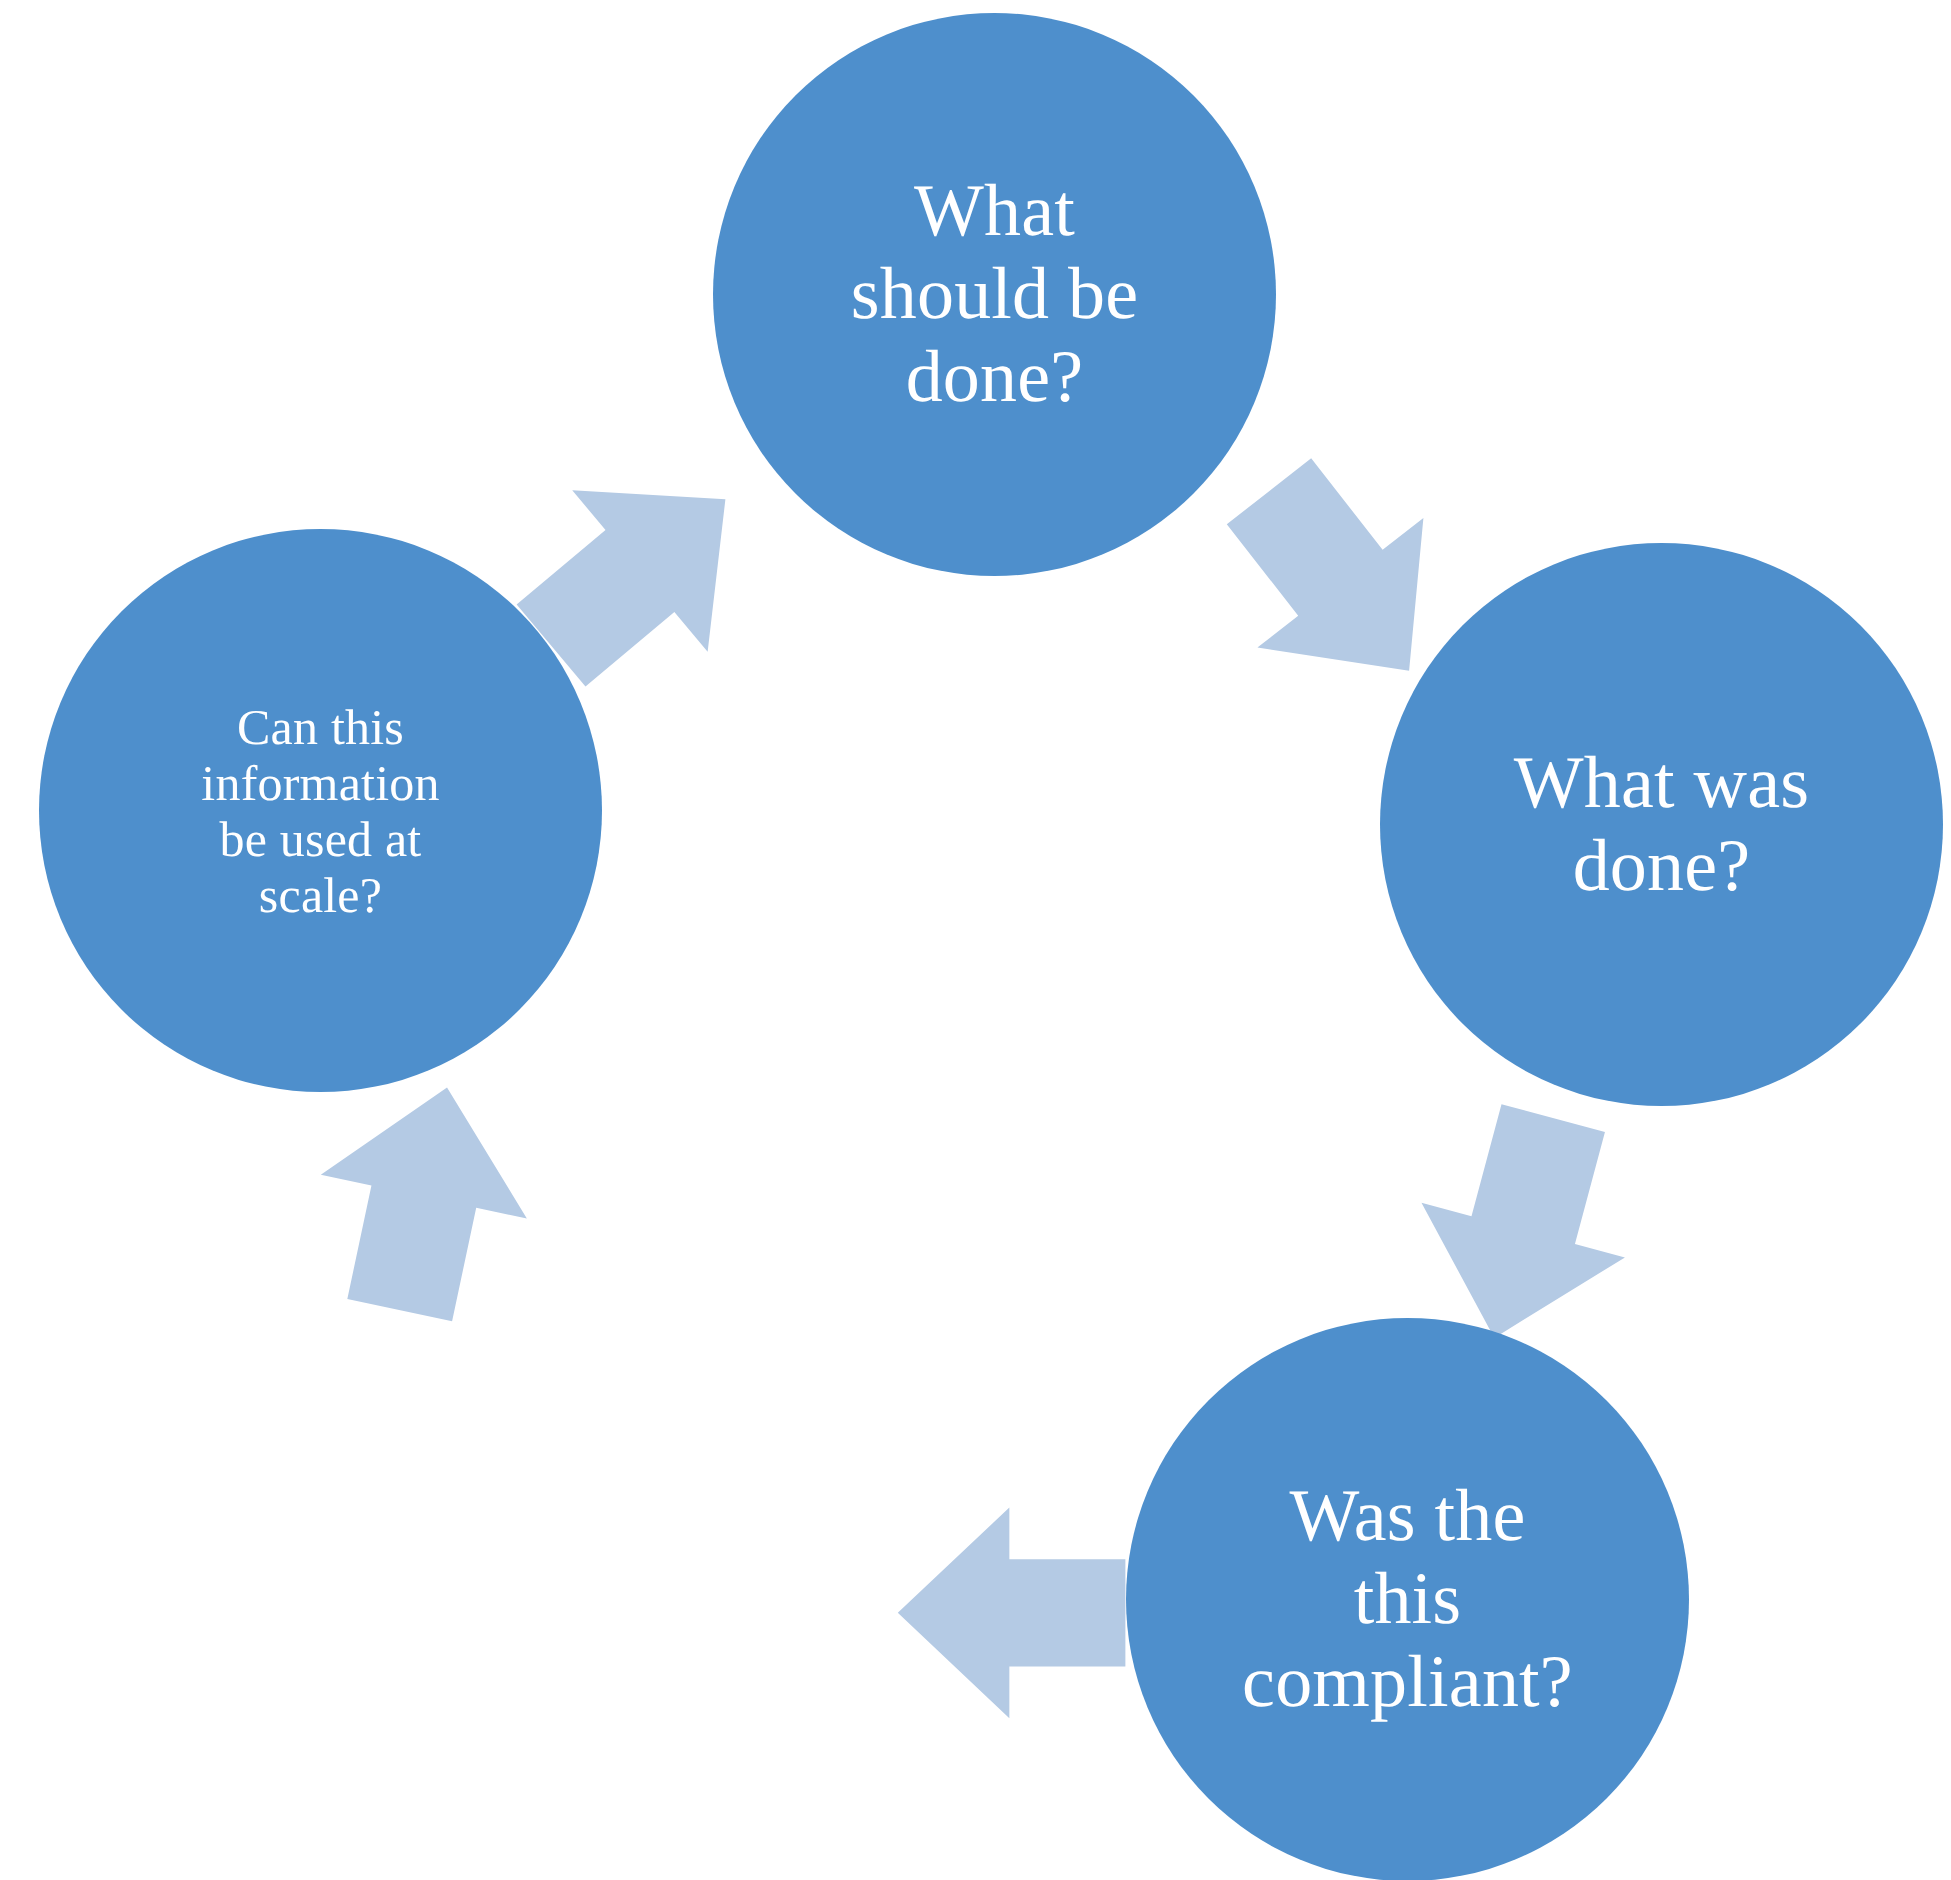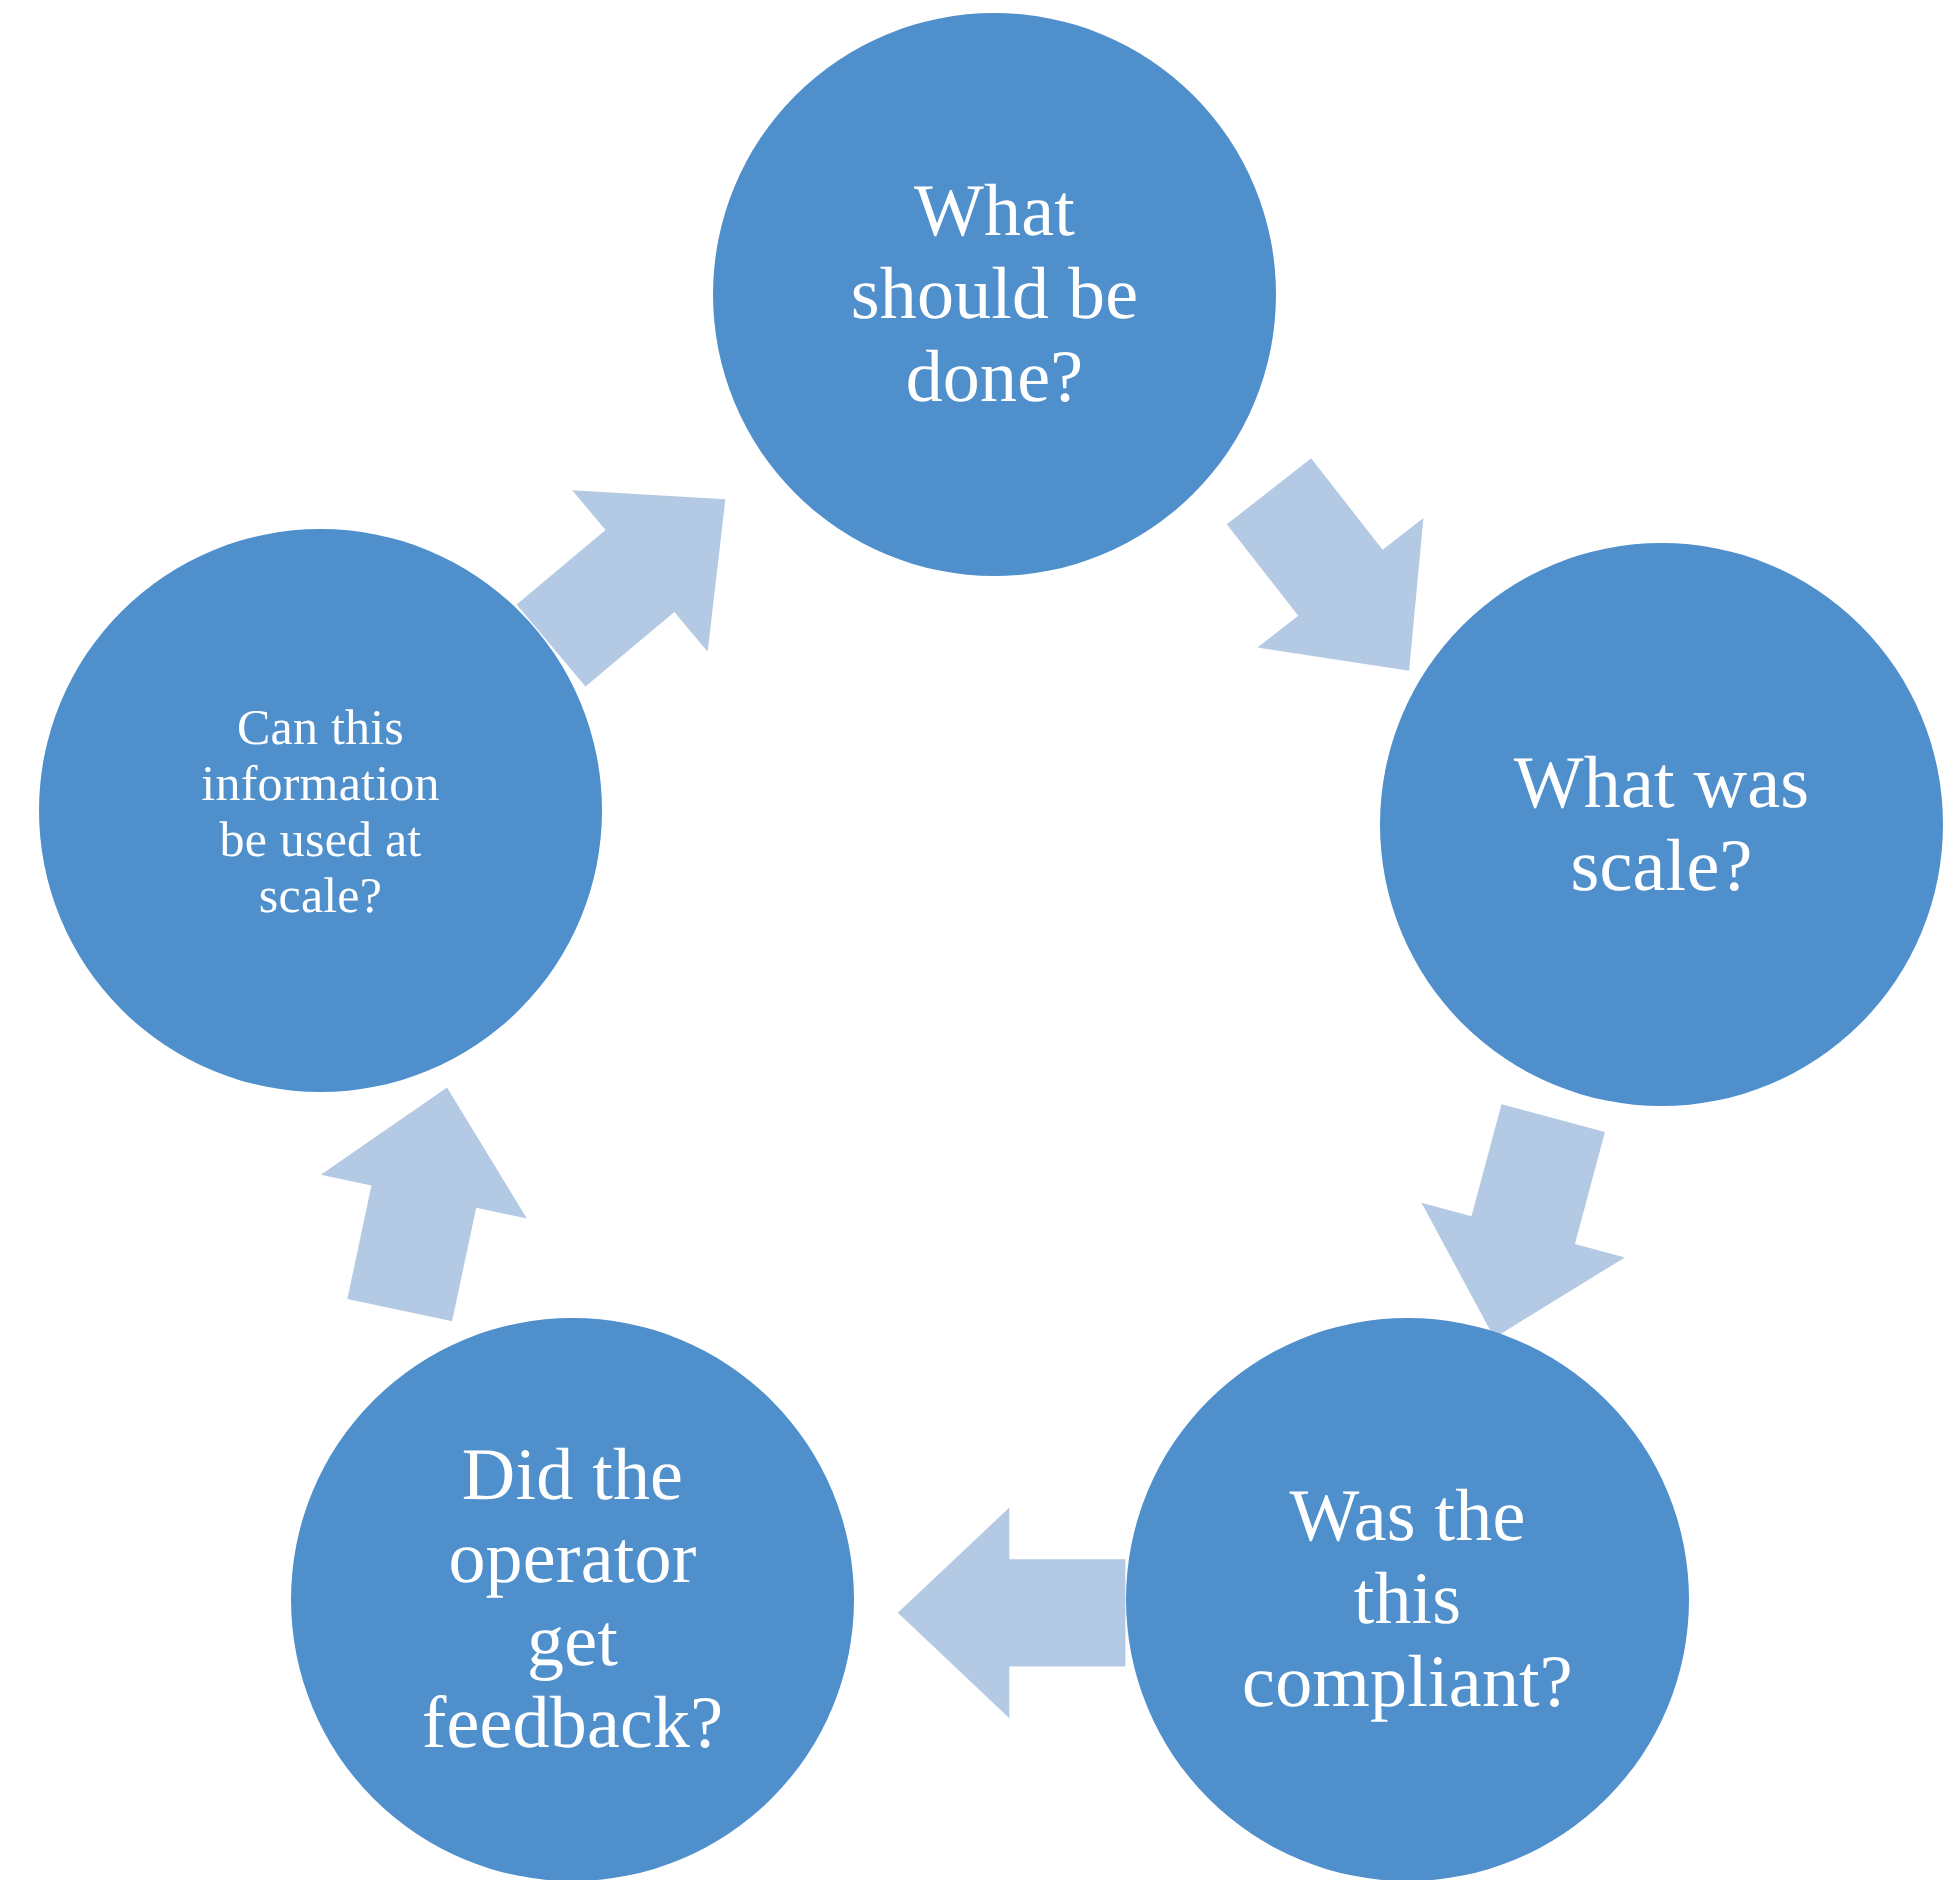--- a/index.html
+++ b/index.html
@@ -95,35 +95,29 @@
   </svg>
 
   <div class="node-circle" id="node-0" style="background: rgb(78, 143, 204);">
     <span class="node-label" style="color: rgb(255, 255, 255);">What
 should be
 done?</span>
   </div>
 
   <div class="node-circle" id="node-1" style="background: rgb(78, 143, 204);">
     <span class="node-label" style="color: rgb(255, 255, 255);">What was
-scale?</span>
+done?</span>
   </div>
 
   <div class="node-circle" id="node-2" style="background: rgb(78, 143, 204);">
     <span class="node-label" style="color: rgb(255, 255, 255);">Was the
 this
 compliant?</span>
   </div>
 
-  <div class="node-circle" id="node-3" style="background: rgb(78, 143, 204);">
-    <span class="node-label" style="color: rgb(255, 255, 255);">Did the
-operator
-get
-feedback?</span>
-  </div>
 
   <div class="node-circle" id="node-4" style="background: rgb(78, 143, 204);">
     <span class="node-label" style="color: rgb(255, 255, 255);">Can this
 information
 be used at
 scale?</span>
   </div>
 
 </div>
 

